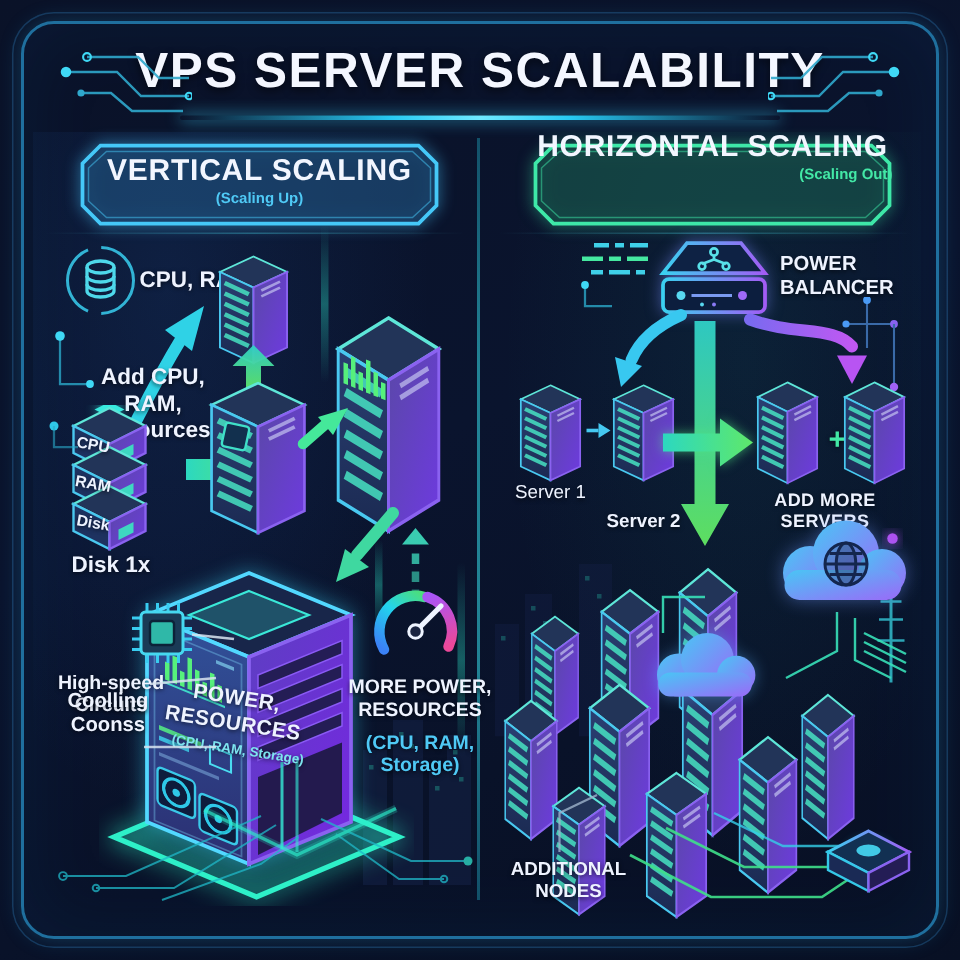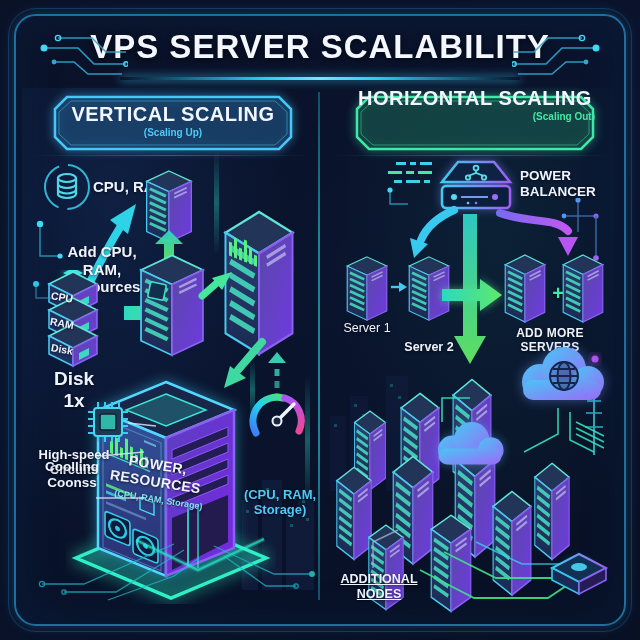--- a/index.html
+++ b/index.html
@@ -200,21 +200,21 @@
       <polygon points="9,14 33,26 33,44 9,32" fill="#1e3260" stroke="#4ac8f0" stroke-width="1.6"></polygon>
       <polygon points="33,26 57,14 57,32 33,44" fill="url(#srvSide)" stroke="#8a62f0" stroke-width="1.6"></polygon>
       <polygon points="39,31 49,26 49,33 39,38" fill="#3ae8c0" opacity=".9"></polygon>
     </g>
     <use href="#lvl0" y="26"></use>
     <use href="#lvl0" y="52"></use>
   </svg>
   <div class="abs lbl" style="left:44px;top:291px;width:36px;font-size:10.5px;transform:rotate(10deg);">CPU</div>
   <div class="abs lbl" style="left:44px;top:317px;width:36px;font-size:10.5px;transform:rotate(10deg);">RAM</div>
   <div class="abs lbl" style="left:44px;top:343px;width:36px;font-size:10.5px;transform:rotate(10deg);">Disk</div>
-  <div class="abs lbl" style="left:42px;top:368px;width:64px;font-size:19px;">Disk 1x</div>
+  <div class="abs lbl" style="left:42px;top:368px;width:64px;font-size:15px;">Disk 1x</div>
 
   <svg class="abs" style="left:124px;top:296px;width:58px;height:34px;">
     <polygon points="0,10 36,10 36,0 58,17 36,34 36,24 0,24" fill="url(#grnH)"></polygon>
   </svg>
 
   <svg class="abs" style="left:136px;top:254px;width:72px;height:104px;" viewBox="0 0 100 150" preserveAspectRatio="none">
       <use href="#srv"></use>
     </svg>
   <svg class="abs" style="left:146px;top:280px;width:22px;height:22px;transform:rotate(12deg);">
     <rect x="3" y="3" width="16" height="16" rx="2" fill="#12304e" stroke="#3fe0c8" stroke-width="1.6"></rect>
@@ -353,20 +353,21 @@
   <svg class="abs" style="left:96px;top:492px;width:50px;height:12px;">
     <line x1="0" y1="6" x2="48" y2="6" stroke="#d8e4f0" stroke-width="1.6" opacity=".85"></line>
   </svg>
 
   <svg class="abs" style="left:243px;top:385px;width:68px;height:64px;">
     <path d="M13,48 A24,24 0 0 1 40,13" fill="none" stroke="url(#gauge1)" stroke-width="7" stroke-linecap="round"></path>
     <path d="M42,13 A24,24 0 0 1 56,46" fill="none" stroke="url(#gauge2)" stroke-width="7" stroke-linecap="round"></path>
     <line x1="34" y1="36" x2="51" y2="19" stroke="#eef4ff" stroke-width="3.5" stroke-linecap="round"></line>
     <circle cx="34" cy="36" r="4.5" fill="#1a2440" stroke="#eef4ff" stroke-width="2"></circle>
   </svg>
+  <div class="abs lbl" style="left:228px;top:450px;width:104px;font-size:13px;">MORE POWER, RESOURCES</div>
   <div class="abs lbl cyan" style="left:228px;top:487px;width:104px;font-size:13px;font-weight:700;">(CPU, RAM, Storage)</div>
 
   <svg class="abs" style="left:26px;top:218px;width:44px;height:84px;">
     <polyline points="14,6 14,38 34,38" fill="none" stroke="#2aa8c8" stroke-width="1.5" opacity=".8"></polyline>
     <circle cx="14" cy="6" r="3.2" fill="#3fd8f5"></circle>
     <circle cx="34" cy="38" r="2.6" fill="#3fd8f5"></circle>
     <circle cx="10" cy="66" r="3" fill="#2fc8e8"></circle>
     <polyline points="10,66 10,80 26,80" fill="none" stroke="#2aa8c8" stroke-width="1.5" opacity=".6"></polyline>
   </svg>
 
@@ -572,15 +573,15 @@
   </svg>
 
   <svg class="abs" style="left:548px;top:550px;width:62px;height:52px;">
     <ellipse cx="31" cy="17" rx="12" ry="6" fill="#35d8f0" style="filter:blur(4px)"></ellipse>
     <polygon points="31,4 58,18 31,32 4,18" fill="#123052" stroke="url(#lbStroke)" stroke-width="2"></polygon>
     <polygon points="4,18 31,32 31,44 4,30" fill="#1a2a55" stroke="#35c8e8" stroke-width="1.6"></polygon>
     <polygon points="31,32 58,18 58,30 31,44" fill="#241d55" stroke="#8a62f0" stroke-width="1.6"></polygon>
     <ellipse cx="31" cy="17" rx="8" ry="4" fill="#4ae4ff" opacity=".85"></ellipse>
   </svg>
 
-  <div class="abs lbl" style="left:334px;top:572px;width:90px;font-size:12.5px;text-decoration:underline;">ADDITIONAL NODES</div>
+  <div class="abs lbl" style="left:334px;top:572px;width:90px;font-size:12.5px;">ADDITIONAL NODES</div>
 
 </div>
 
 </body></html>

